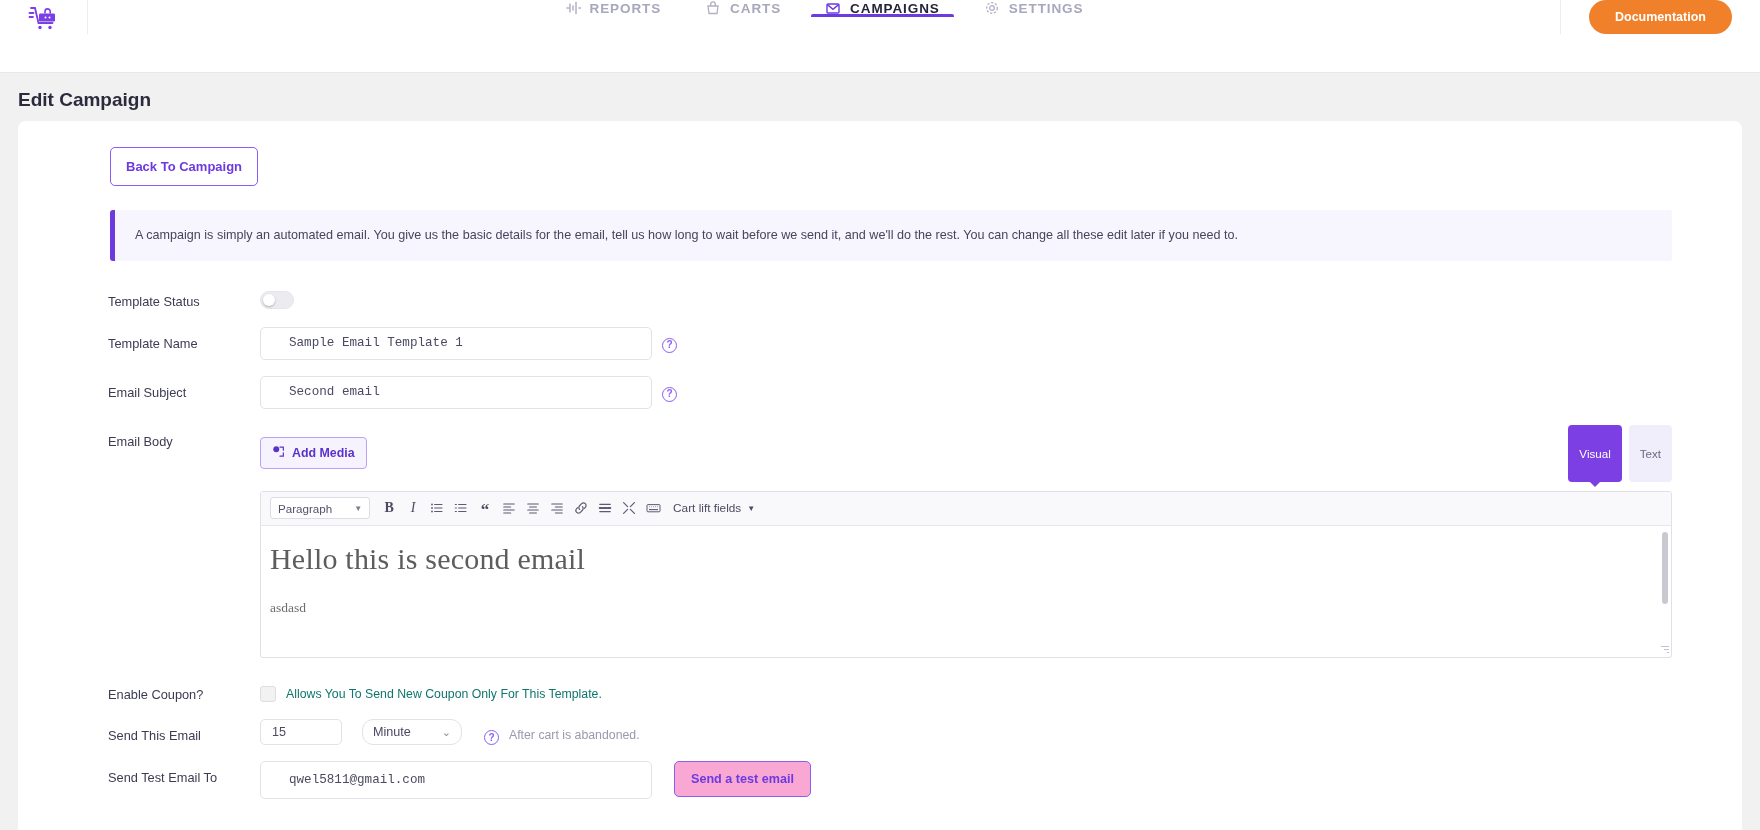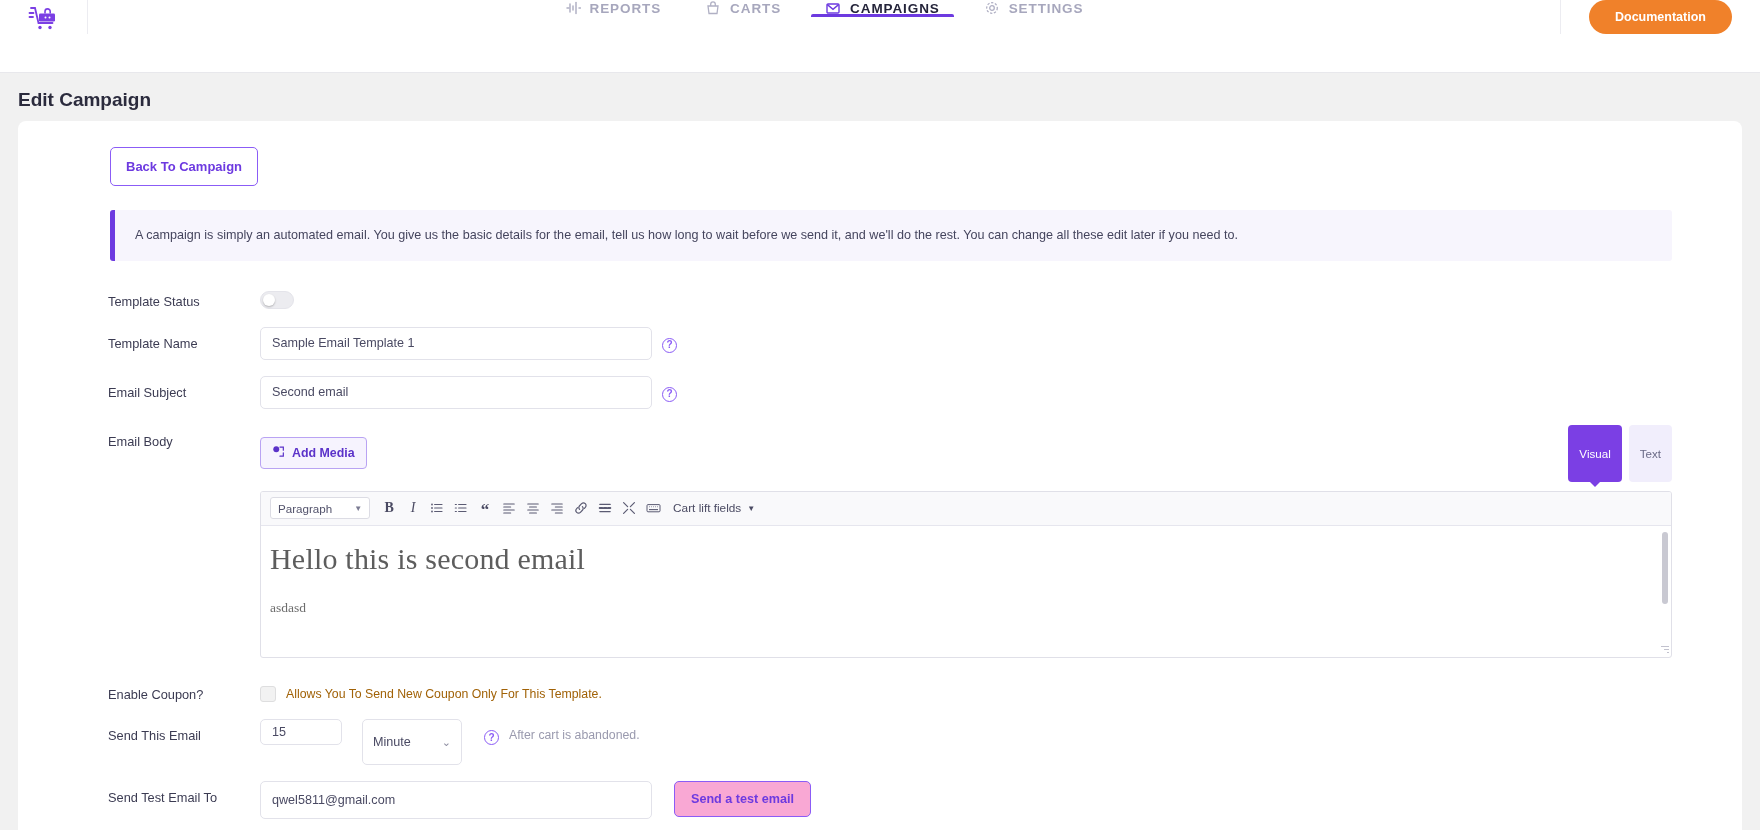--- a/index.html
+++ b/index.html
@@ -155,22 +155,22 @@
     box-shadow: 0 1px 2px rgba(0,0,0,.25);
   }
 
   .txt {
     width: 392px;
     height: 33px;
     border: 1px solid #e2e2ea;
     border-radius: 5px;
     font-size: 12.6px;
     color: #4a4a63;
-    padding: 0 11px;
-    font-family: Liberation Sans, sans-serif;
+    padding: 0 28px;
+    font-family: Liberation Mono, monospace;
     outline: none;
     background: #fff;
   }
   .txt::placeholder { color: #a9a9bb; }
 
   .qmark {
     width: 15px; height: 15px;
     border: 1.4px solid #8b5cf6;
     border-radius: 50%;
     color: #8b5cf6;
@@ -315,39 +315,39 @@
     width: 16px; height: 16px;
     border: 1px solid #dededf;
     background: #f2f2f2;
     border-radius: 3px;
     margin-top: 8px;
     cursor: pointer;
     flex: 0 0 auto;
   }
   .chk-lbl {
     font-size: 12.3px;
-    color: #a16207;
+    color: #0f766e;
     padding-top: 9px;
   }
 
   
   .num {
     width: 82px; height: 26px;
     border: 1px solid #e2e2ea;
     border-radius: 5px;
     padding: 0 11px;
     font-size: 12.6px;
     color: #4a4a63;
     font-family: "Liberation Sans", sans-serif;
     outline:none;
   }
   .sel {
-    width: 100px; height: 46px;
+    width: 100px; height: 26px;
     border: 1px solid #e2e2ea;
-    border-radius: 5px;
+    border-radius: 11px;
     padding: 0 10px;
     font-size: 12.6px;
     color: #4a4a63;
     display:flex; align-items:center; justify-content: space-between;
     margin-left: 10px;
     cursor: pointer;
     background:#fff;
   }
   .sel .caret { color: #8c8ca0; font-size: 11px; }
   .hint {

